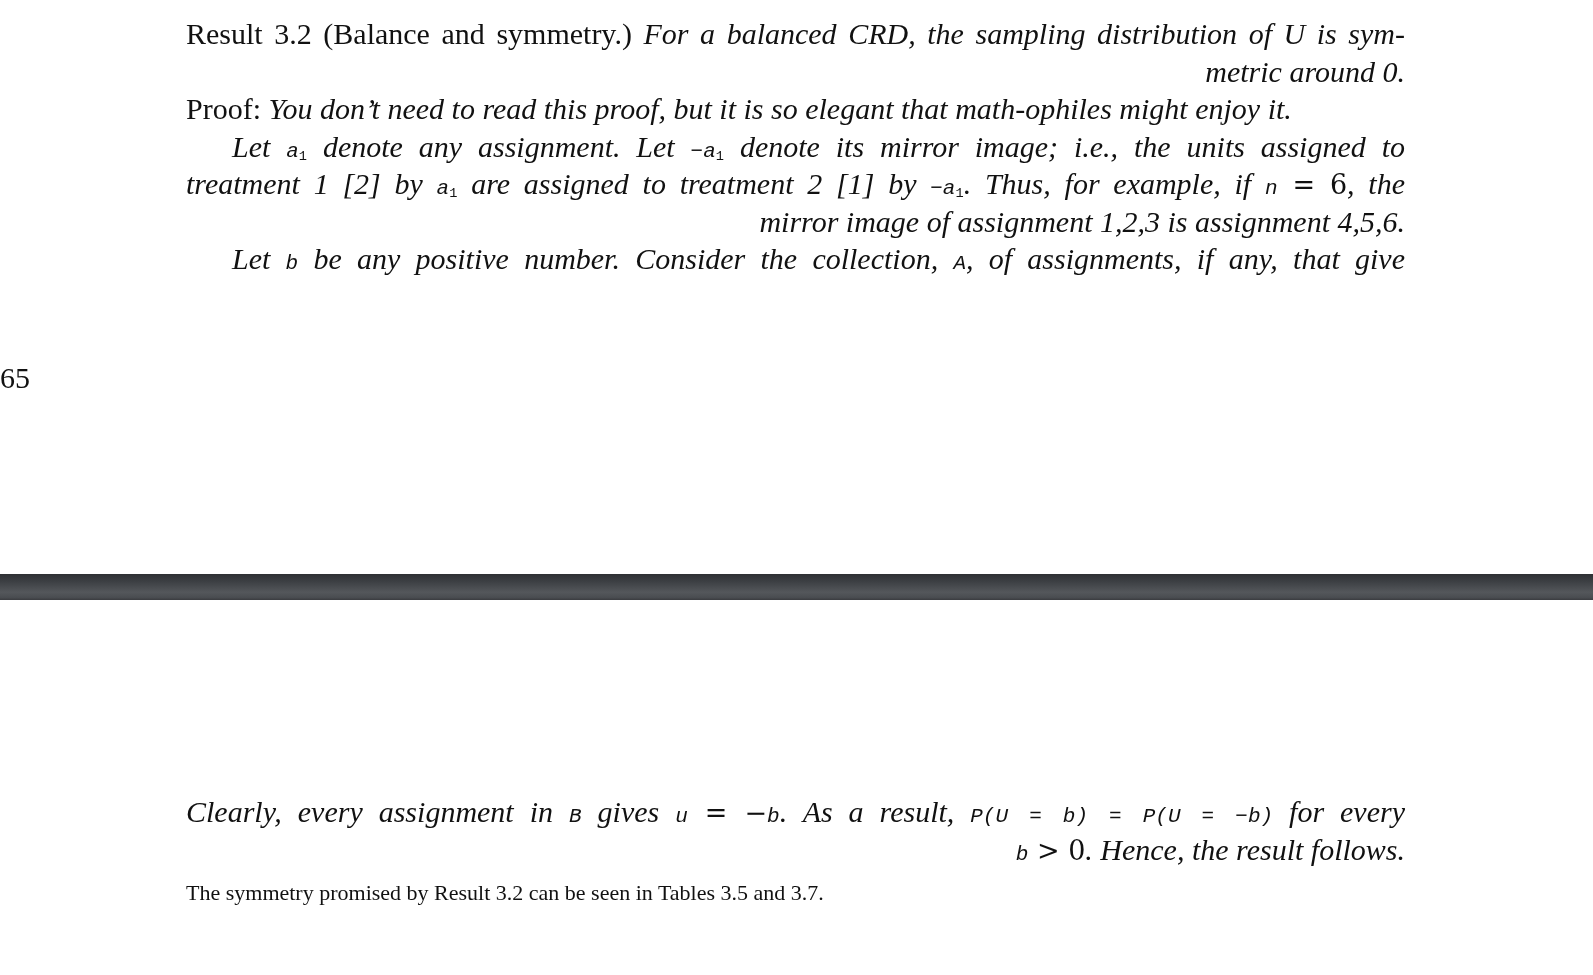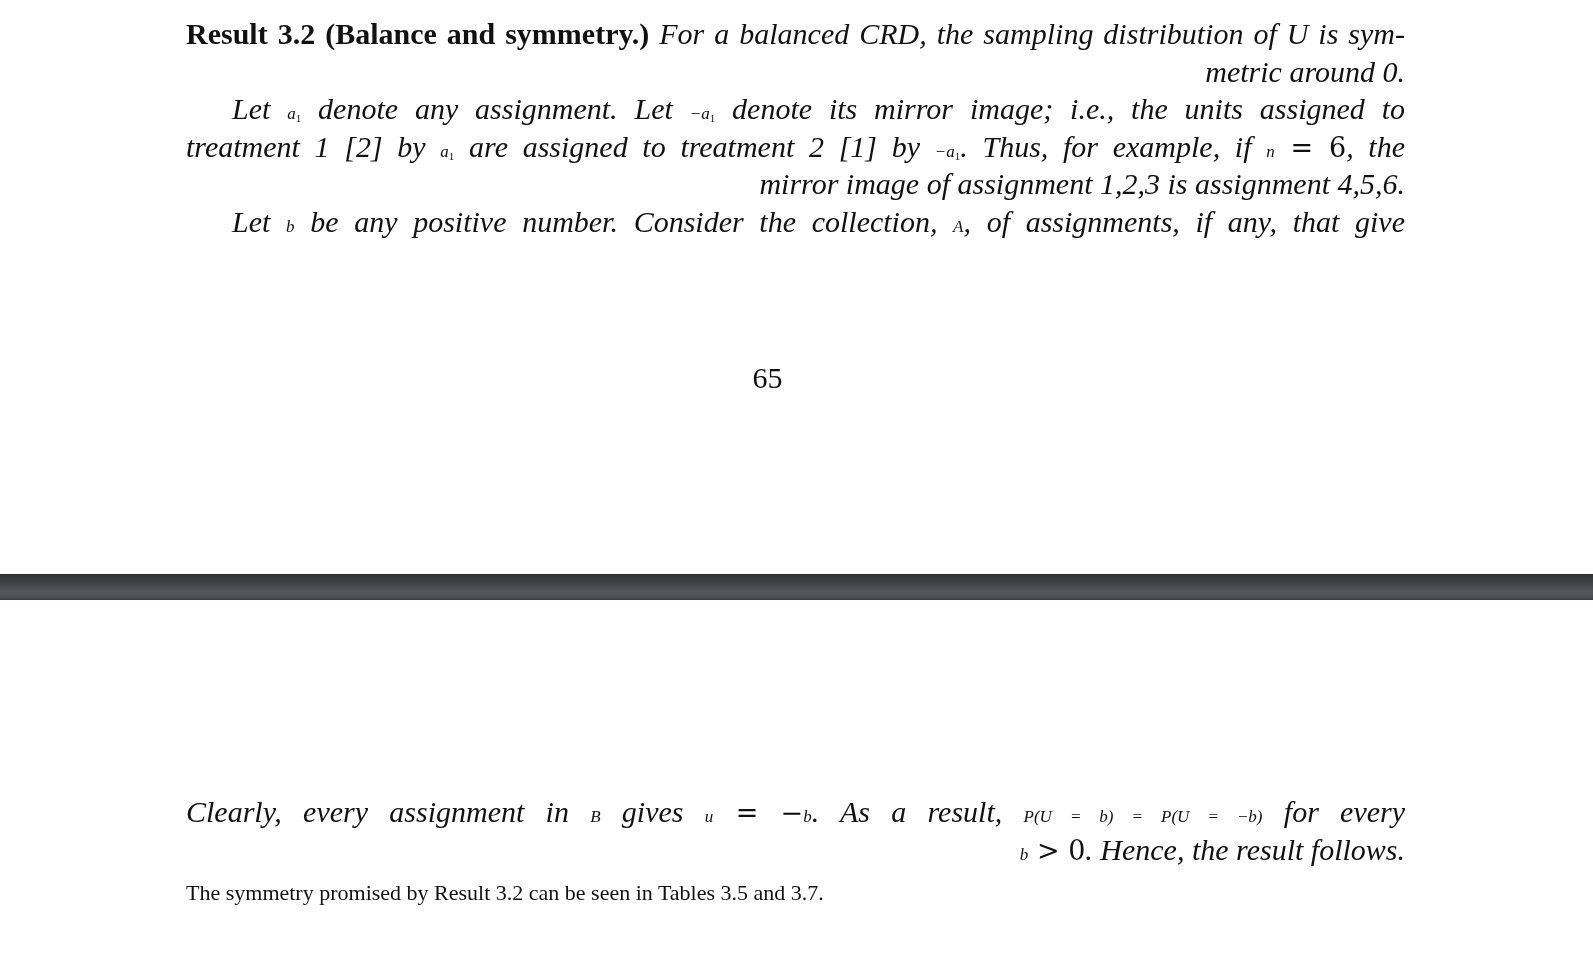--- a/index.html
+++ b/index.html
@@ -35,32 +35,31 @@
       display: block;
       white-space: nowrap;
       height: 37.5px;
     }
     .justify {
       text-align: justify;
       text-align-last: justify;
       white-space: normal;
     }
     .indent { padding-left: 46px; }
-    .bold { font-weight: bold; font-style: normal; }
+    .bold { font-weight: normal; font-style: normal; }
     .it { font-style: italic; text-align: right; }
-    .math { font-style: italic; font-family: Liberation Serif, serif; font-size: 17px; }
+    .math { font-style: italic; font-family: Liberation Mono, monospace; font-size: 21px; }
     .mathup { font-style: normal; font-family: "DejaVu Serif", serif; font-size: 27px; }
     sub { font-size: 0.65em; vertical-align: -0.25em; line-height: 0; font-style: normal; }
 
     .page-number {
       position: absolute;
       top: 360px;
       left: 0;
       width: 1535px;
-      text-align: center;
       font-size: 30px;
       line-height: 36px;
     }
 
     .separator {
       position: absolute;
       left: 0;
       top: 574px;
       width: 1593px;
       height: 26px;
@@ -82,20 +81,24 @@
 
 <div class="page page-top">
   <div class="textblock" style="top:15px;">
     <span class="line justify">
       <span class="bold">Result 3.2</span>
       <span class="bold">(Balance and symmetry.)</span>
       <span class="it">For a balanced CRD, the sampling distribution of U is sym-</span>
     </span>
     <span class="line it">metric around 0.</span>
 
+    <span class="line">
+      <span class="bold">Proof:</span>
+      <span class="it">You don’t need to read this proof, but it is so elegant that math-ophiles might enjoy it.</span>
+    </span>
 
     <span class="line justify it indent"><span>Let </span><span class="math"><span>a</span><sub>1</sub></span><span> denote any assignment.  Let </span><span class="math"><span>−a</span><sub>1</sub></span><span> denote its mirror image; i.e., the units assigned to</span></span>
 
     <span class="line justify it"><span>treatment 1 [2] by </span><span class="math"><span>a</span><sub>1</sub></span><span> are assigned to treatment 2 [1] by </span><span class="math"><span>−a</span><sub>1</sub></span><span>.  Thus, for example, if </span><span class="math">n</span><span class="mathup"> = 6</span><span>, the</span></span>
 
     <span class="line it">mirror image of assignment 1,2,3 is assignment 4,5,6.</span>
 
     <span class="line justify it indent"><span>Let </span><span class="math">b</span><span> be any positive number.  Consider the collection, </span><span class="math">A</span><span>, of assignments, if any, that give</span></span>
 
   </div>

